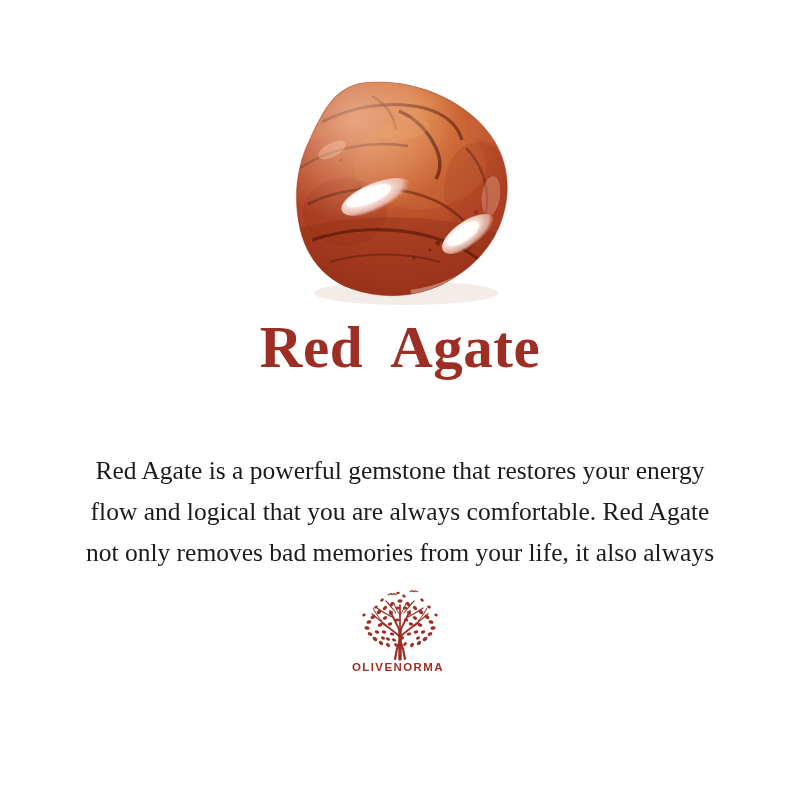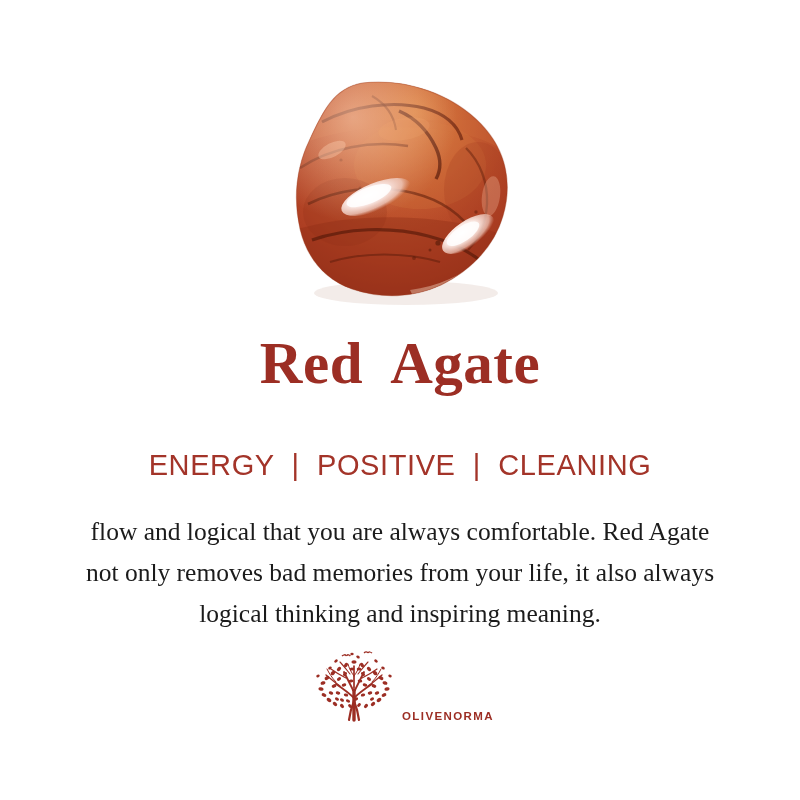--- a/index.html
+++ b/index.html
@@ -40,21 +40,21 @@
   }
 
   
   .title {
     font-family: "Liberation Serif", serif;
     font-size: 59px;
     font-weight: 700;
     color: #9c2e24;
     letter-spacing: 0.5px;
     line-height: 1;
-    margin: 16px;
+    margin: 0;
     padding: 0;
     text-align: center;
     white-space: pre;
   }
 
   
   .subtitle {
     font-family: "Liberation Sans", sans-serif;
     font-size: 29px;
     font-weight: 400;
@@ -80,22 +80,22 @@
     line-height: 41px;
   }
   .desc .ln {
     display: block;
     white-space: nowrap;
   }
 
   
   .logo {
     display: flex;
-    flex-direction: row;
-    align-items: flex-end;
+    flex-direction: column;
+    align-items: flex-start;
     justify-content: flex-start;
   }
   .logo-mark {
     display: block;
   }
   .logo-word {
     font-family: "Liberation Sans", sans-serif;
     font-size: 11.5px;
     font-weight: 700;
     letter-spacing: 1.4px;
@@ -223,27 +223,26 @@
                C 413 298, 381 299, 352 289
                C 325 280, 307 258, 300 229
                C 293 199, 296 167, 310 139
                C 323 111, 334 88, 362 83 Z" fill="none" stroke="#9a3a1c" stroke-width="1.1" opacity="0.35"></path>
     </svg>
   </div>
 
   <h1 class="title">Red  Agate</h1>
 
   <div style="height:42px"></div>
-  <div class="subtitle">ENERGY  |  POSITIVE  |  CLEANING</div>
 
   <div style="height:31px"></div>
   <div class="desc">
+    <span class="ln">Red Agate is a powerful gemstone that restores your energy</span>
     <span class="ln">flow and logical that you are always comfortable. Red Agate</span>
     <span class="ln">not only removes bad memories from your life, it also always</span>
-    <span class="ln">logical thinking and inspiring meaning.</span>
   </div>
 
   <div style="height:14px"></div>
   <div class="logo">
     <svg class="logo-mark" width="96" height="74" viewBox="0 0 96 74">
       <g stroke="#9c2e24" fill="none" stroke-linecap="round">
 
         <path d="M 48 72 L 48 44" stroke-width="3.4"></path>
         <path d="M 43 72 C 44 64, 46 58, 48 53" stroke-width="2.2"></path>
         <path d="M 53 72 C 52 64, 50 58, 48 53" stroke-width="2.2"></path>

